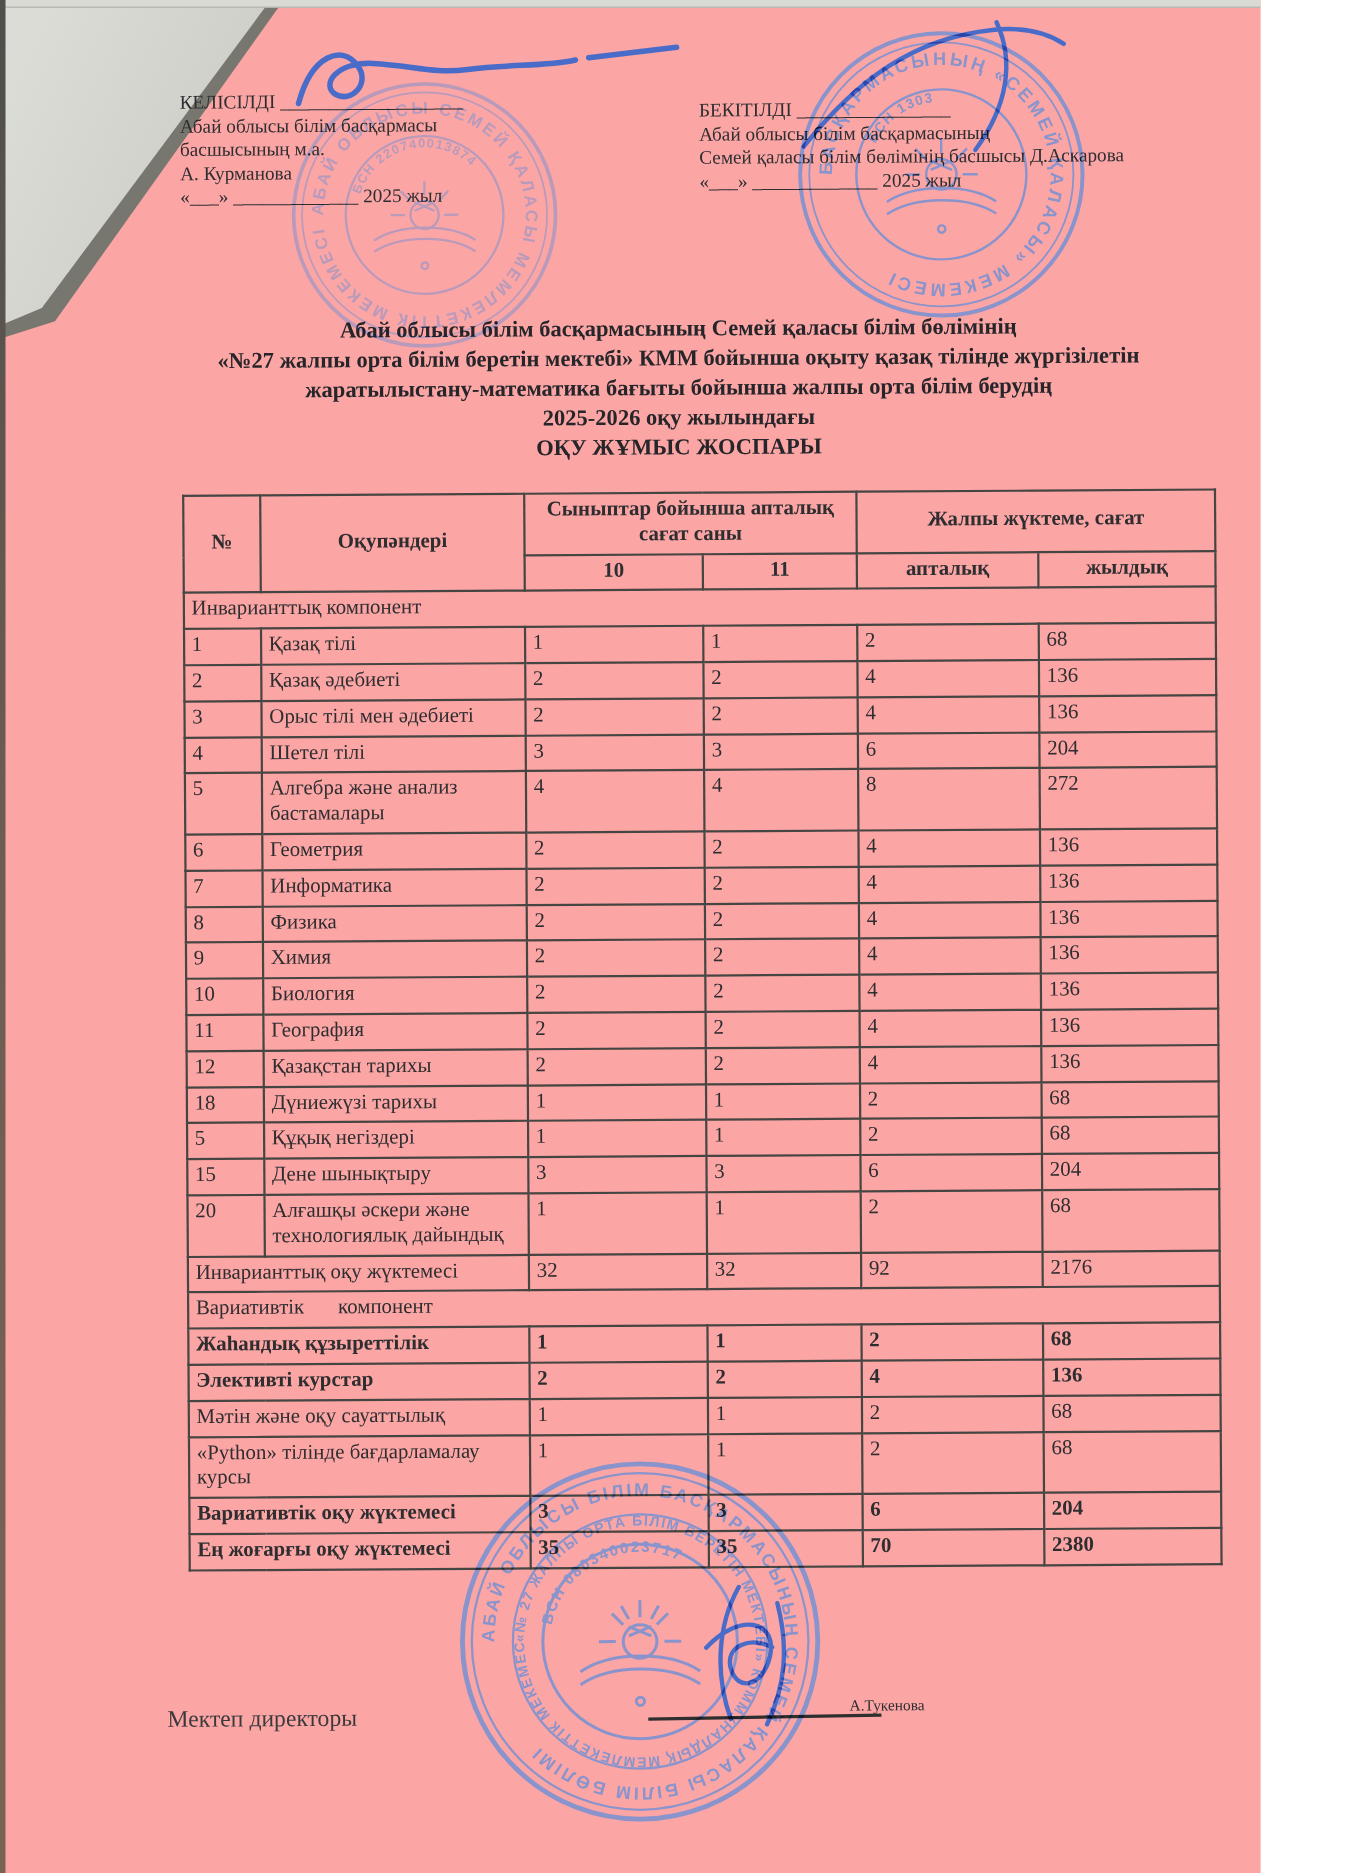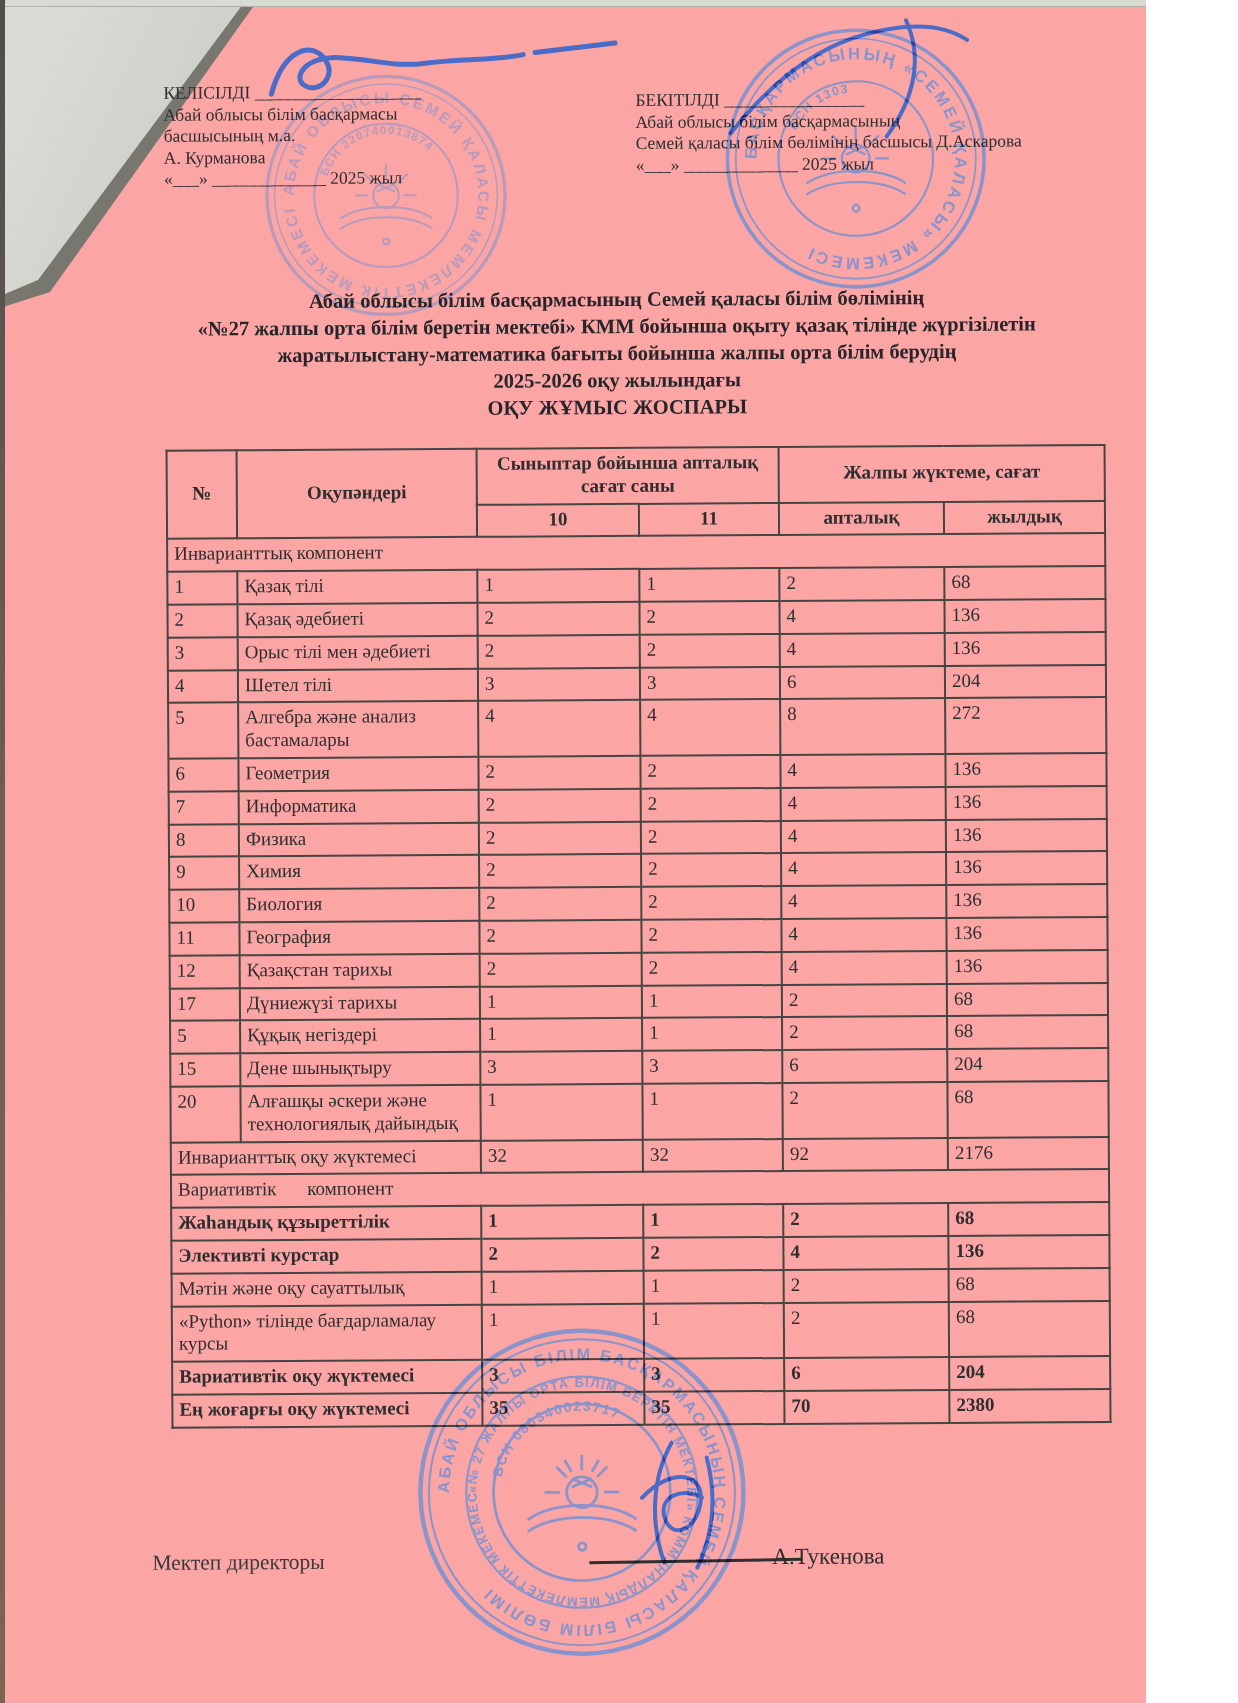--- a/index.html
+++ b/index.html
@@ -40,21 +40,21 @@
   .c-val{text-align:center;}
   .c-yearly{font-weight:bold;}
   .c-num{padding-left:4px;}
   .section-inv{font-weight:bold;}
   .section-var{font-weight:bold;text-align:center;word-spacing:26px;}
   .total-vals td.c-val{font-weight:normal;}
   .bold-row td{font-weight:bold;}
 
   
   .footer-label{position:absolute;left:148px;top:1548px;font-size:21.5px;color:#3a3a3c;}
-  .footer-name{position:absolute;left:768px;top:1545px;font-size:23px;color:#2e2e31;}
+  .footer-name{position:absolute;left:768px;top:1545px;font-size:14px;color:#2e2e31;}
   .sig-underline{position:absolute;left:585px;top:1560px;width:212px;height:3px;background:#2f2f2f;transform:rotate(-0.6deg);}
 
   
   .stamp{position:absolute;mix-blend-mode:multiply;}
   .stamp circle{fill:none;stroke:#7590d2;}
   .s-ring-outer{stroke-width:2.6;}
   .s-ring-thin{stroke-width:1.2;}
   .s-ring-mid{stroke-width:1.6;}
   .s-ring-text{fill:#7590d2;font-family:"Liberation Sans",sans-serif;font-weight:bold;}
   .s-emblem path,.s-emblem line,.s-emblem circle{stroke:#7590d2;fill:none;stroke-width:1.6;}
@@ -215,21 +215,21 @@
           </tr>
           <tr>
             <td class="c-num">12</td>
             <td class="c-subject">Қазақстан тарихы</td>
             <td class="c-val">2</td>
             <td class="c-val">2</td>
             <td class="c-val">4</td>
             <td class="c-val c-yearly">136</td>
           </tr>
           <tr>
-            <td class="c-num">17</td>
+            <td class="c-num">18</td>
             <td class="c-subject">Дүниежүзі тарихы</td>
             <td class="c-val">1</td>
             <td class="c-val">1</td>
             <td class="c-val">2</td>
             <td class="c-val c-yearly">68</td>
           </tr>
           <tr>
             <td class="c-num">5</td>
             <td class="c-subject">Құқық негіздері</td>
             <td class="c-val">1</td>

